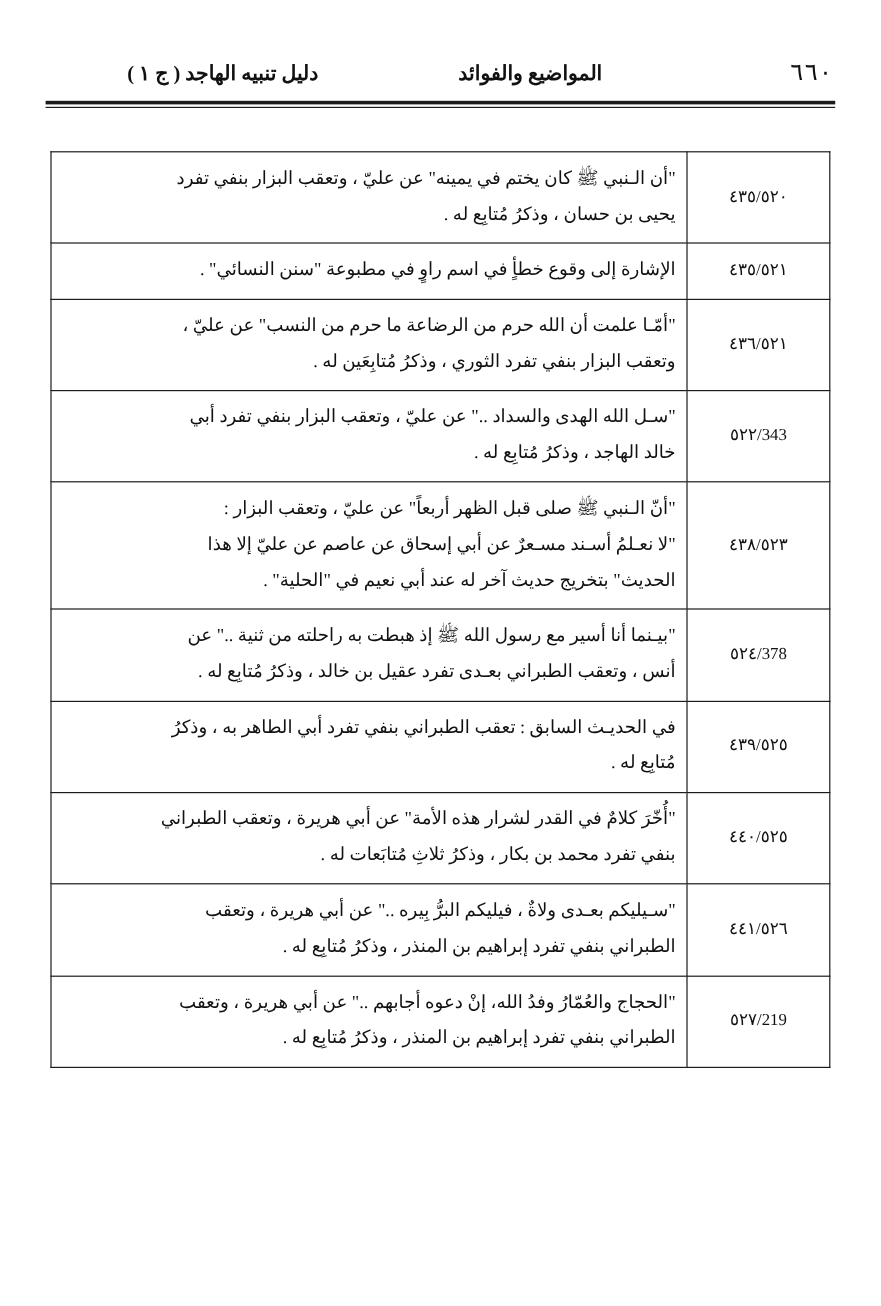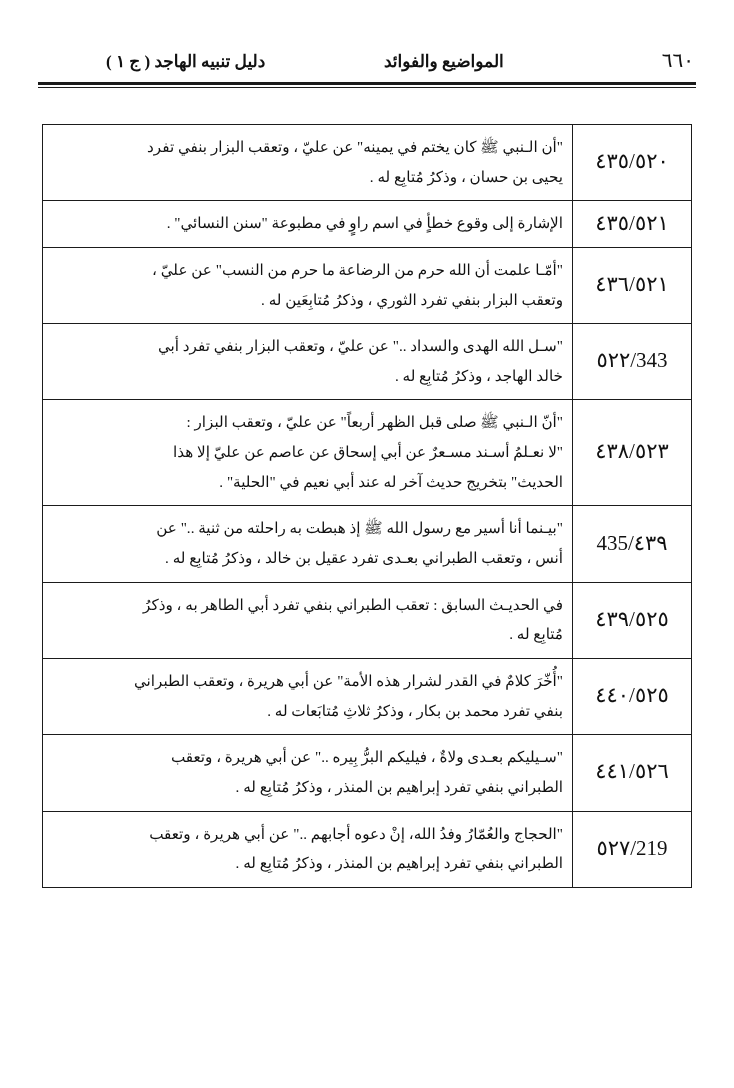--- a/index.html
+++ b/index.html
@@ -27,21 +27,21 @@
     display: flex;
     flex-direction: row;
     align-items: baseline;
     justify-content: space-between;
     padding: 0 4px 0 8px;
     margin-top: 8px;
   }
   .page-number {
     font-size: 20px;
     letter-spacing: 1px;
-    font-family: Liberation Serif, serif;
+    font-family: Liberation Mono, monospace;
     white-space: nowrap;
     direction: rtl;
   }
   .header-center {
     flex: 1;
     text-align: left;
     font-size: 17px;
     font-weight: bold;
     direction: rtl;
     white-space: nowrap;
@@ -76,21 +76,21 @@
     direction: rtl;
   }
   table.tbl td {
     border: 1px solid #1b1b1b;
     vertical-align: middle;
     padding: 7px 9px 9px 9px;
   }
   td.ref {
     width: 100px;
     text-align: center;
-    font-size: 21px;
+    font-size: 14px;
     letter-spacing: 0.5px;
     white-space: nowrap;
     font-family: "Liberation Serif", serif;
   }
   td.txt {
     font-size: 15.2px;
     line-height: 1.95;
     text-align: justify;
     text-align-last: right;
     direction: rtl;
@@ -148,21 +148,21 @@
           </tr>
           <tr>
             <td class="ref">٤٣٨/٥٢٣</td>
             <td class="txt">
               <span class="line">"أنّ الـنبي ﷺ صلى قبل الظهر أربعاً" عن عليّ ، وتعقب البزار :</span>
               <span class="line">"لا نعـلمُ أسـند مسـعرٌ عن أبي إسحاق عن عاصم عن عليّ إلا هذا</span>
               <span class="line">الحديث" بتخريج حديث آخر له عند أبي نعيم في "الحلية" .</span>
             </td>
           </tr>
           <tr>
-            <td class="ref">٤٣٩/435</td>
+            <td class="ref">378/٥٢٤</td>
             <td class="txt">
               <span class="line">"بيـنما أنا أسير مع رسول الله ﷺ إذ هبطت به راحلته من ثنية .." عن</span>
               <span class="line">أنس ، وتعقب الطبراني بعـدى تفرد عقيل بن خالد ، وذكرُ مُتابِع له .</span>
             </td>
           </tr>
           <tr>
             <td class="ref">٤٣٩/٥٢٥</td>
             <td class="txt">
               <span class="line">في الحديـث السابق : تعقب الطبراني بنفي تفرد أبي الطاهر به ، وذكرُ</span>
               <span class="line">مُتابِع له .</span>

